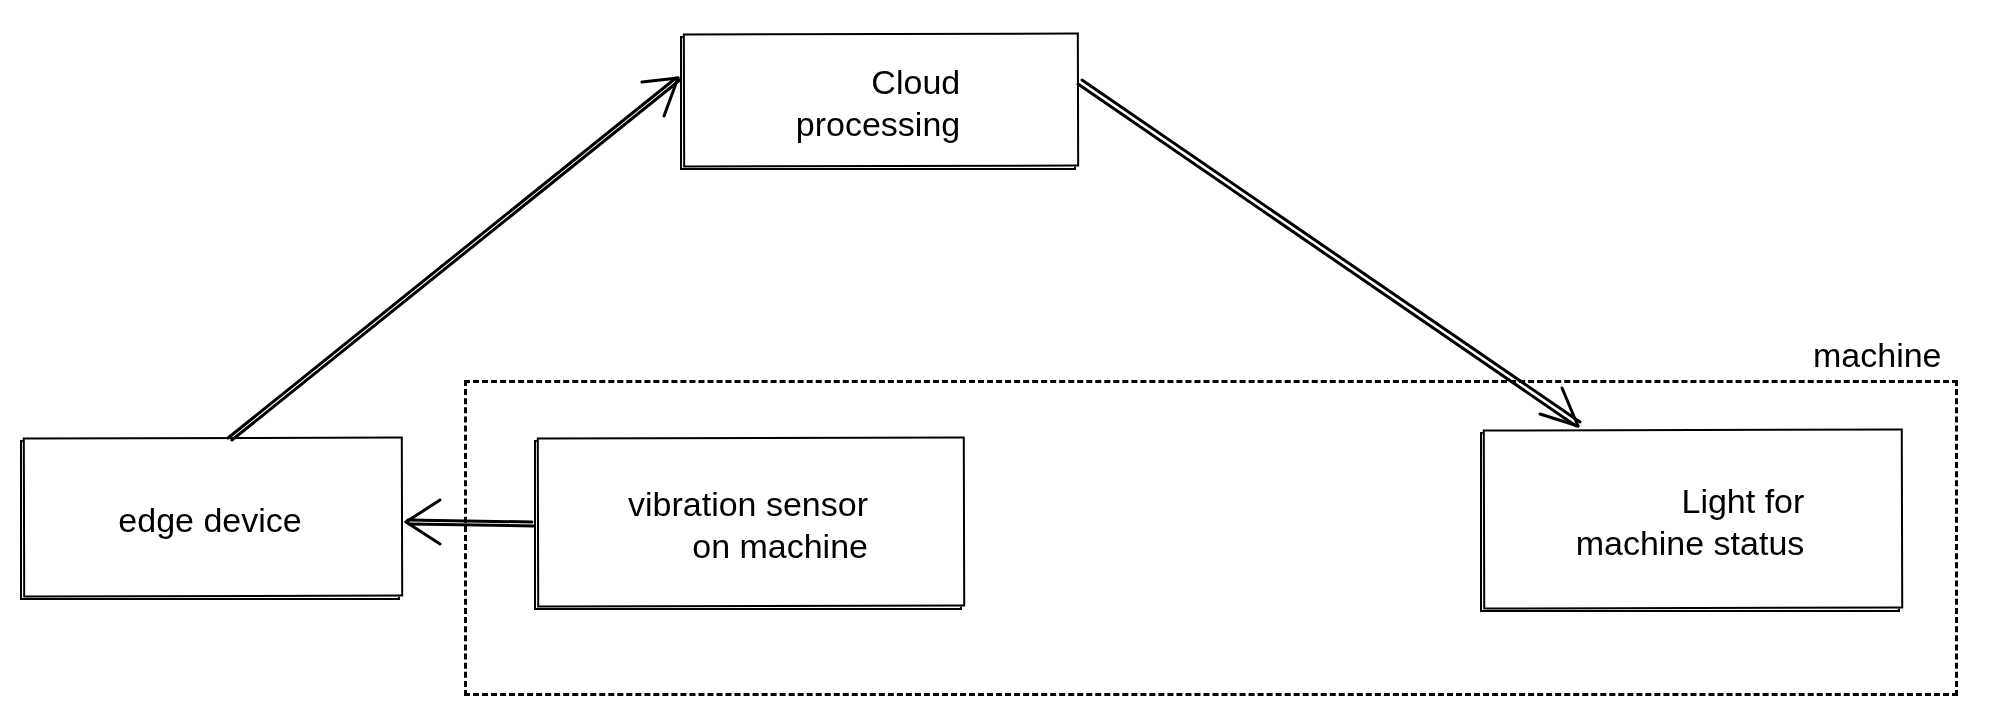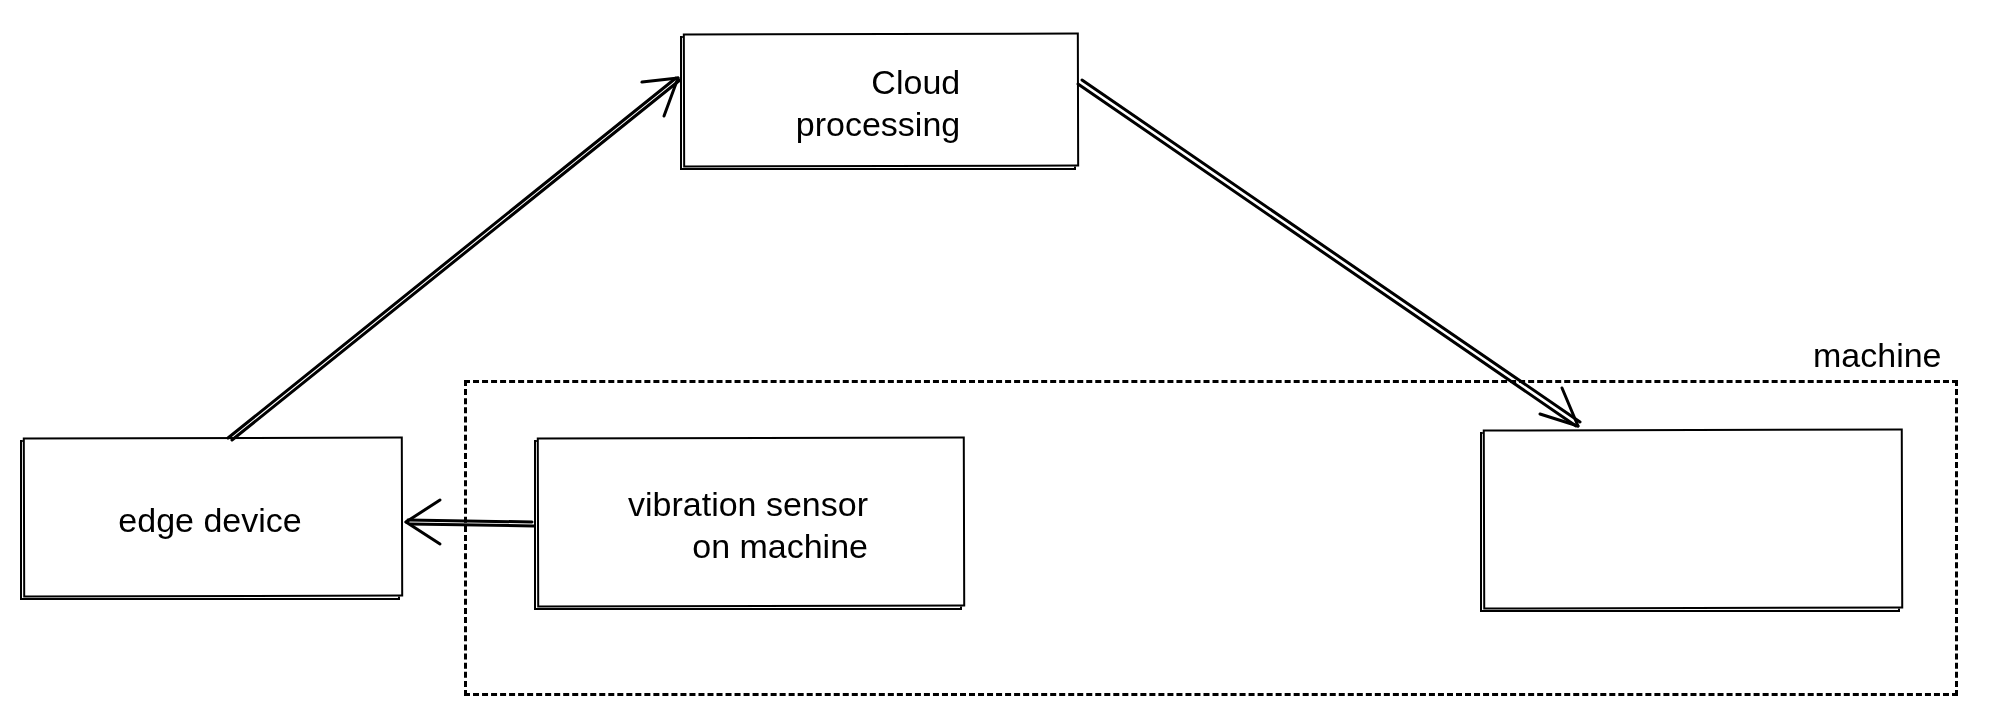--- a/index.html
+++ b/index.html
@@ -87,20 +87,22 @@
 on machine</span>
   </div>
 
   <div class="node" style="left:20px; top:440px; width:380px; height:160px;">
     <div class="box-outer"></div><div class="box-inner"></div>
     <span class="label">edge device</span>
   </div>
 
   <div class="node" style="left:1480px; top:432px; width:420px; height:180px;">
     <div class="box-outer"></div><div class="box-inner"></div>
+    <span class="label">Light for
+machine status</span>
   </div>
 
   <svg class="arrows">
 
     <g>
       <path d="M 532 522 L 408 520"></path>
       <path d="M 534 526 L 410 524"></path>
 
       <path d="M 440 500 L 406 522"></path>
       <path d="M 440 544 L 406 522"></path>

